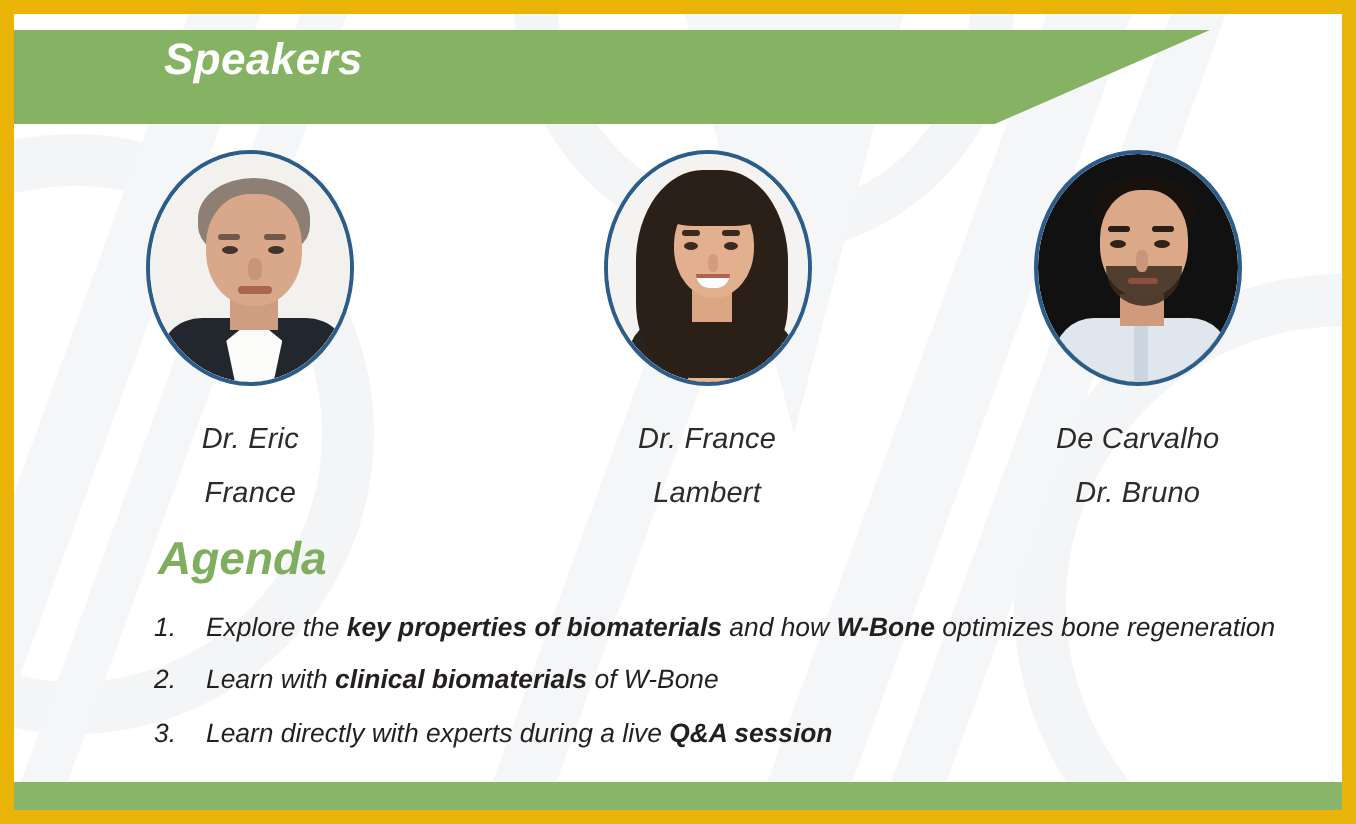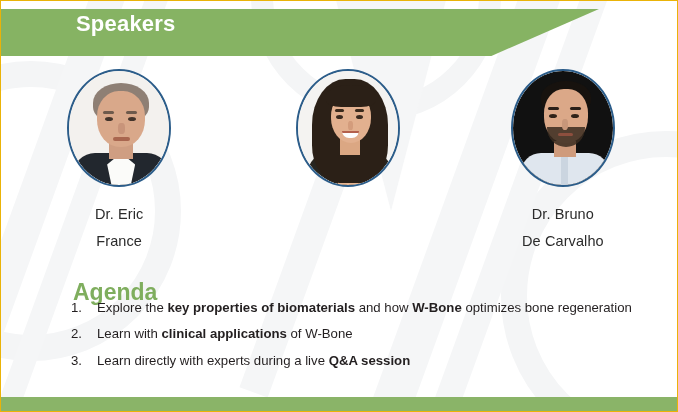--- a/index.html
+++ b/index.html
@@ -7,21 +7,22 @@
     width:678px; height:412px;
     overflow:hidden;
     background:#ffffff;
     font-family:"Liberation Sans", sans-serif;
   }
   #slide {
     position:relative;
     width:678px; height:412px;
     background:#ffffff;
     overflow:hidden;
-    border:1px solid #eab308;
+    border:7px solid #eab308;
+    font-style:italic;
   }
 
   
   .watermark {
     position:absolute; inset:0;
     overflow:hidden;
     pointer-events:none;
     z-index:0;
   }
   .wm-ring {
@@ -176,21 +177,20 @@
 
   
   .agenda-title {
     position:absolute;
     left:72px; top:261px;
     font-size:23px;
     font-weight:600;
     color:#7fae5e;
     z-index:1;
     line-height:1;
-    margin-top:19px;
   }
   .agenda-list {
     position:absolute;
     left:66px; top:298px;
     width:582px;
     z-index:1;
   }
   .ag-item {
     display:flex;
     margin-bottom:9px;
@@ -272,20 +272,24 @@
             <div class="face"></div>
           <div class="fringe"></div>
           <div class="brow l"></div>
             <div class="brow r"></div>
           <div class="eye l"></div>
             <div class="eye r"></div>
           <div class="nose"></div>
             <div class="smile"></div>
         </div>
       </div>
+      <div class="sp-name">
+        <div>Dr. France</div>
+        <div>Lambert</div>
+      </div>
     </div>
 
     <div class="speaker s-3">
       <div class="avatar" style="border-color: rgb(44, 93, 138);">
         <div class="avatar-inner p3">
           <div class="bg"></div>
             <div class="shirt"></div>
             <div class="placket"></div>
           <div class="neck"></div>
             <div class="hair"></div>
@@ -293,37 +297,37 @@
           <div class="beard"></div>
           <div class="brow l"></div>
             <div class="brow r"></div>
           <div class="eye l"></div>
             <div class="eye r"></div>
           <div class="nose"></div>
             <div class="mouth"></div>
         </div>
       </div>
       <div class="sp-name">
+        <div>De Carvalho</div>
         <div>Dr. Bruno</div>
-        <div>De Carvalho</div>
       </div>
     </div>
 
   </div>
 
   <div class="agenda-title" style="color: rgb(127, 174, 94);">Agenda</div>
 
   <div class="agenda-list" id="agenda-list">
       <div class="ag-item">
         <div class="ag-num">1.</div>
         <div class="ag-txt"><span>Explore the </span><b>key properties of biomaterials</b><span> and how </span><b>W-Bone</b><span> optimizes bone regeneration</span></div>
       </div>
       <div class="ag-item">
         <div class="ag-num">2.</div>
-        <div class="ag-txt"><span>Learn with </span><b>clinical applications</b><span> of W-Bone</span></div>
+        <div class="ag-txt"><span>Learn with </span><b>clinical biomaterials</b><span> of W-Bone</span></div>
       </div>
       <div class="ag-item">
         <div class="ag-num">3.</div>
         <div class="ag-txt"><span>Learn directly with experts during a live </span><b>Q&amp;A session</b></div>
       </div>
     </div>
 
   <div class="bottom-bar" style="background: rgb(138, 180, 104);"></div>
 
 </div>

